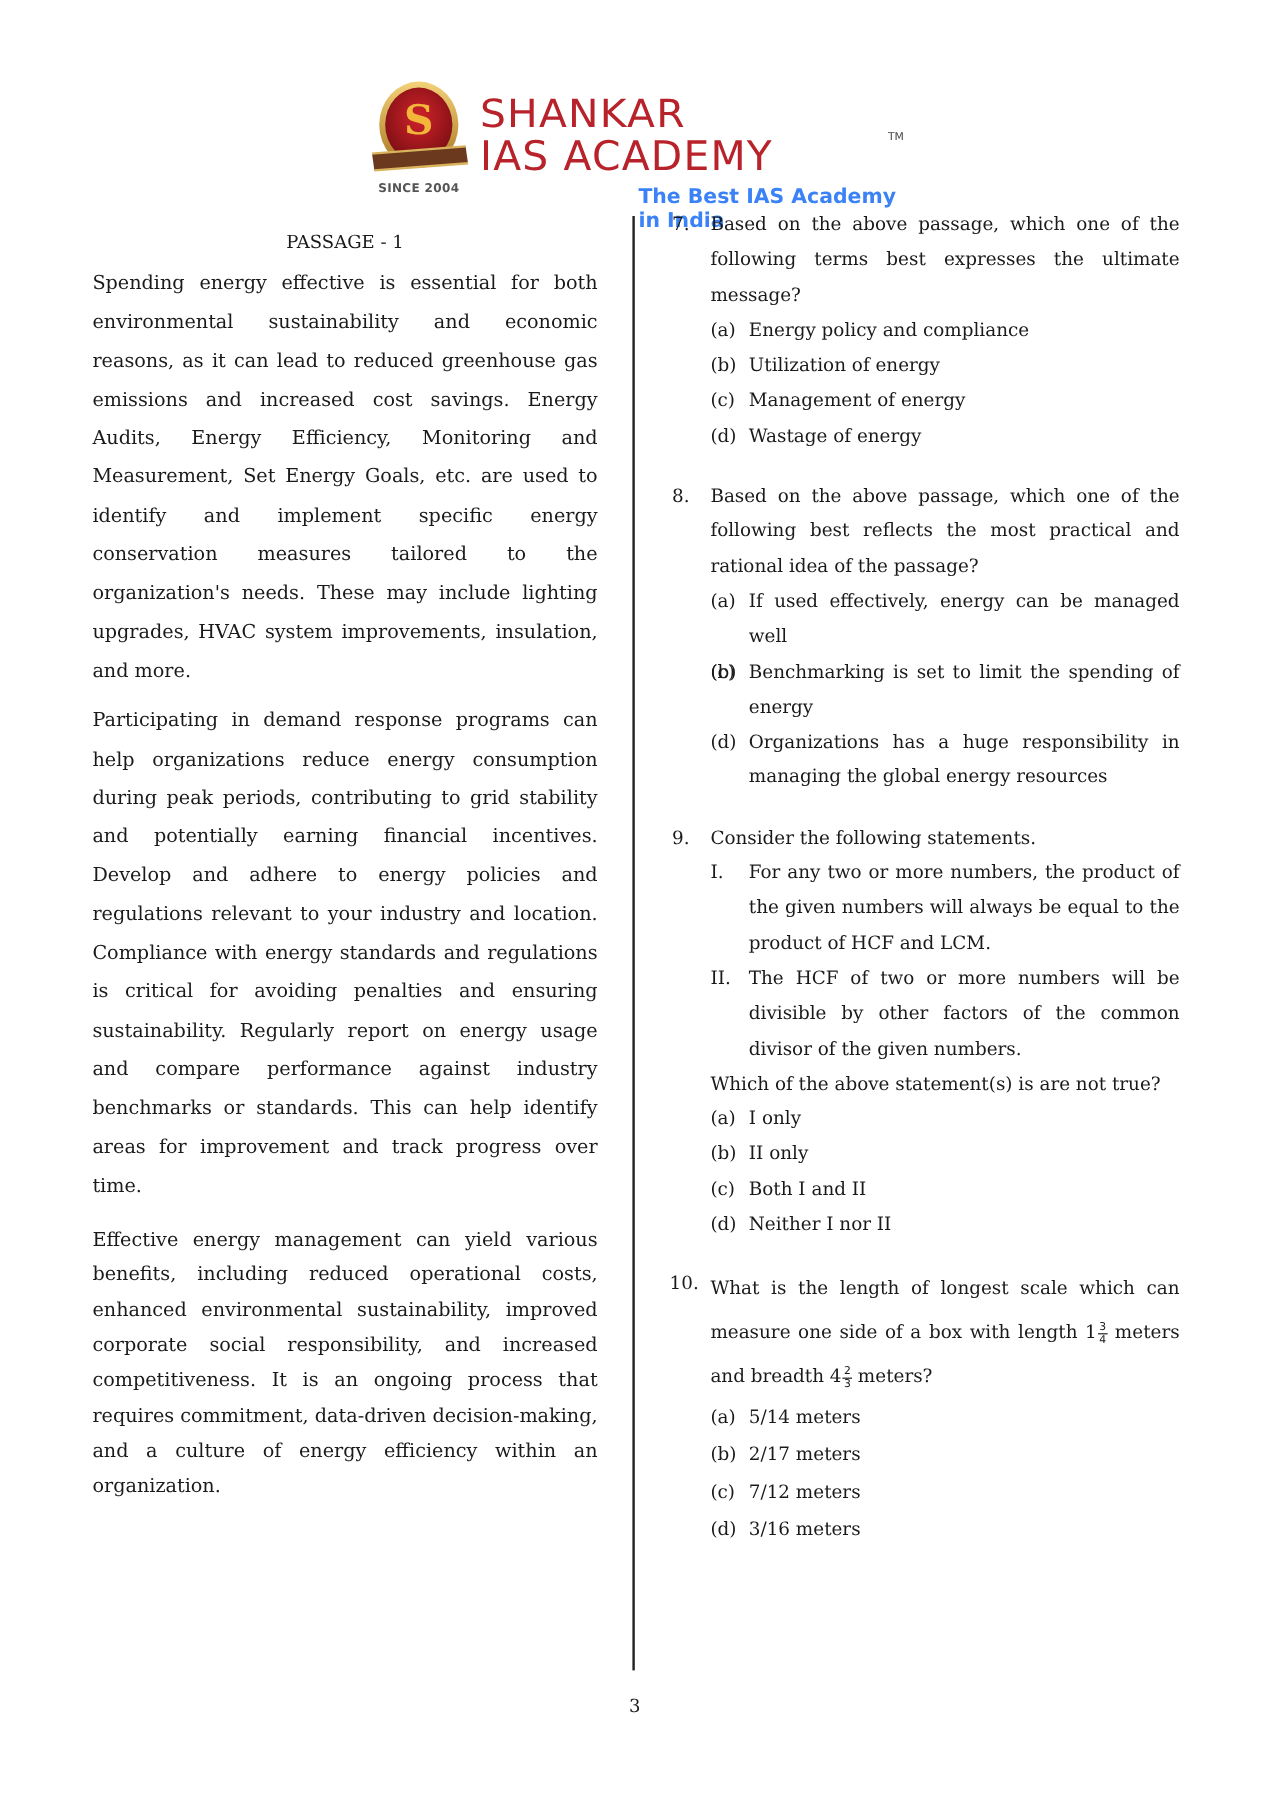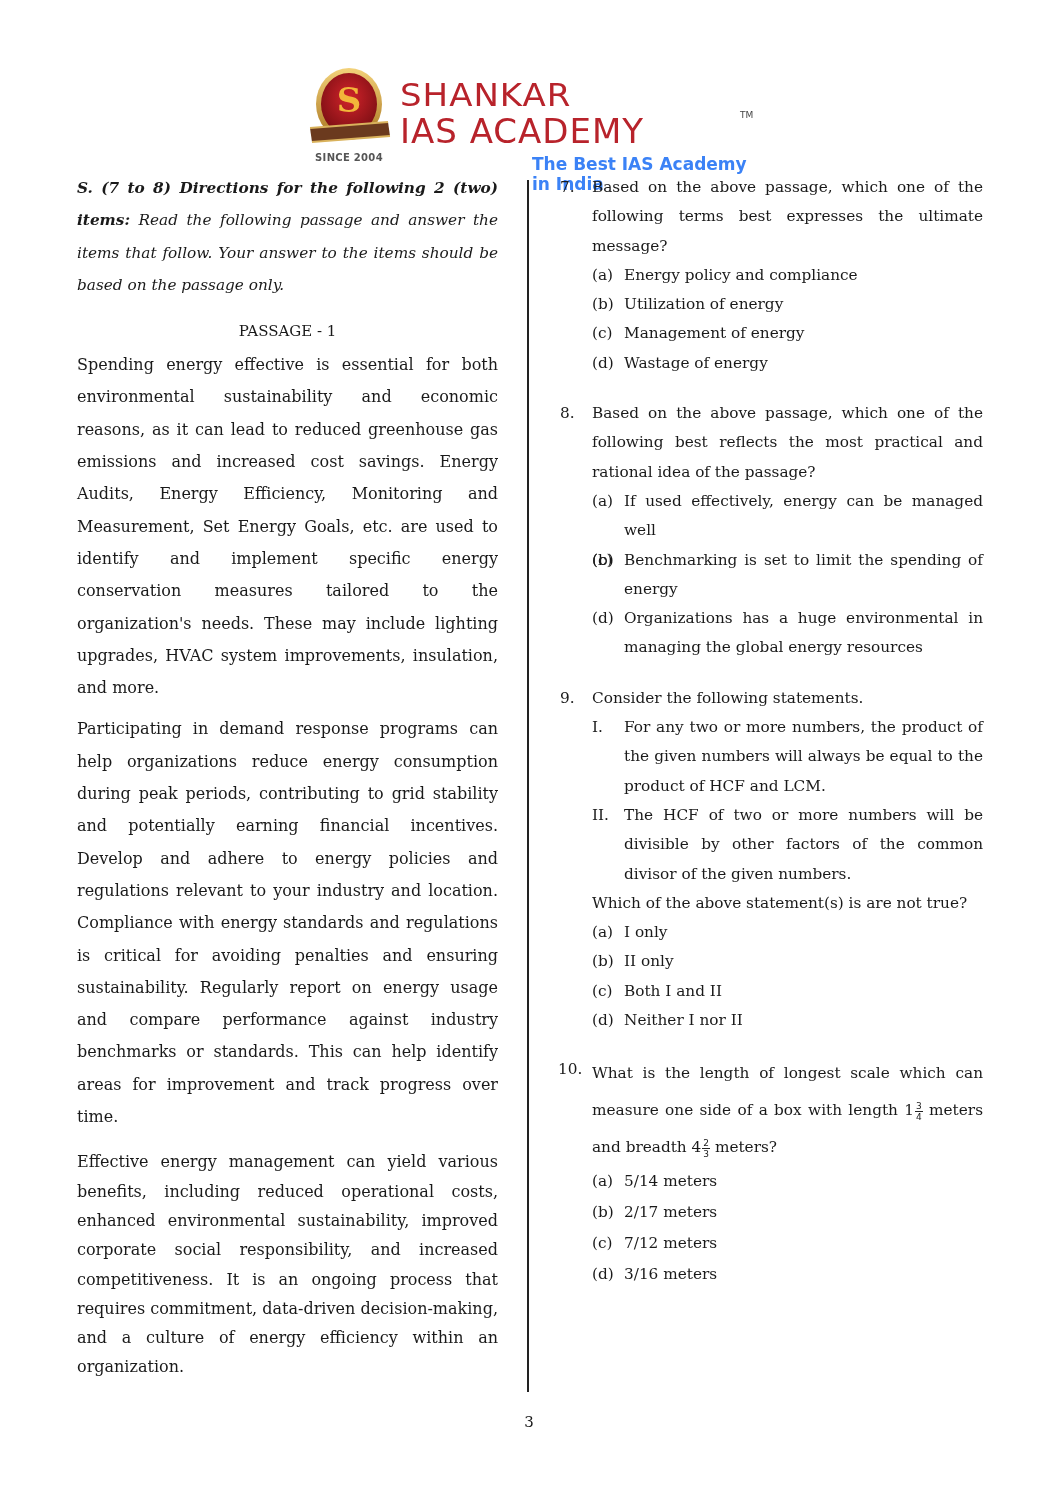--- a/index.html
+++ b/index.html
@@ -79,21 +79,20 @@
   <div class="since">SINCE 2004</div>
   <div class="brand-1">SHANKAR</div>
   <div class="brand-2">IAS ACADEMY</div>
   <div class="tm">TM</div>
   <div class="tagline">The Best IAS Academy in India</div>
 </div>
 
 <div class="divider"></div>
 
 <div class="col-left">
-  <p class="directions"><span class="bold">S. (7 to 8) Directions for the following 2 (two) items:</span><span> Read the following passage and answer the items that follow. Your answer to the items should be based on the passage only.</span></p>
   <div class="passage-title">PASSAGE - 1</div>
   <p class="para">Spending energy effective is essential for both environmental sustainability and economic reasons, as it can lead to reduced greenhouse gas emissions and increased cost savings. Energy Audits, Energy Efficiency, Monitoring and Measurement, Set Energy Goals, etc. are used to identify and implement specific energy conservation measures tailored to the organization's needs. These may include lighting upgrades, HVAC system improvements, insulation, and more.</p>
   <p class="para p2">Participating in demand response programs can help organizations reduce energy consumption during peak periods, contributing to grid stability and potentially earning financial incentives. Develop and adhere to energy policies and regulations relevant to your industry and location. Compliance with energy standards and regulations is critical for avoiding penalties and ensuring sustainability. Regularly report on energy usage and compare performance against industry benchmarks or standards. This can help identify areas for improvement and track progress over time.</p>
   <p class="para p3">Effective energy management can yield various benefits, including reduced operational costs, enhanced environmental sustainability, improved corporate social responsibility, and increased competitiveness. It is an ongoing process that requires commitment, data-driven decision-making, and a culture of energy efficiency within an organization.</p>
 </div>
 
 <div class="col-right">
 
   <div class="q q7">
     <span class="qnum">7.</span>
@@ -103,21 +102,21 @@
     <div class="opt"><span class="olbl">(c)</span><span>Management of energy</span></div>
     <div class="opt"><span class="olbl">(d)</span><span>Wastage of energy</span></div>
   </div>
 
   <div class="q q8">
     <span class="qnum">8.</span>
     <p class="qtext">Based on the above passage, which one of the following best reflects the most practical and rational idea of the passage?</p>
     <div class="opt"><span class="olbl">(a)</span><span>If used effectively, energy can be managed well</span></div>
     <div class="opt"><span class="olbl">(b)</span></div>
     <div class="opt"><span class="olbl">(c)</span><span>Benchmarking is set to limit the spending of energy</span></div>
-    <div class="opt"><span class="olbl">(d)</span><span>Organizations has a huge environmental in managing the global energy resources</span></div>
+    <div class="opt"><span class="olbl">(d)</span><span>Organizations has a huge responsibility in managing the global energy resources</span></div>
   </div>
 
   <div class="q q9">
     <span class="qnum">9.</span>
     <p class="qtext">Consider the following statements.</p>
     <div class="stmt"><span class="slbl">I.</span><span>For any two or more numbers, the product of the given numbers will always be equal to the product of HCF and LCM.</span></div>
     <div class="stmt"><span class="slbl">II.</span><span>The HCF of two or more numbers will be divisible by other factors of the common divisor of the given numbers.</span></div>
     <p class="qtext">Which of the above statement(s) is are not true?</p>
     <div class="opt"><span class="olbl">(a)</span><span>I only</span></div>
     <div class="opt"><span class="olbl">(b)</span><span>II only</span></div>

